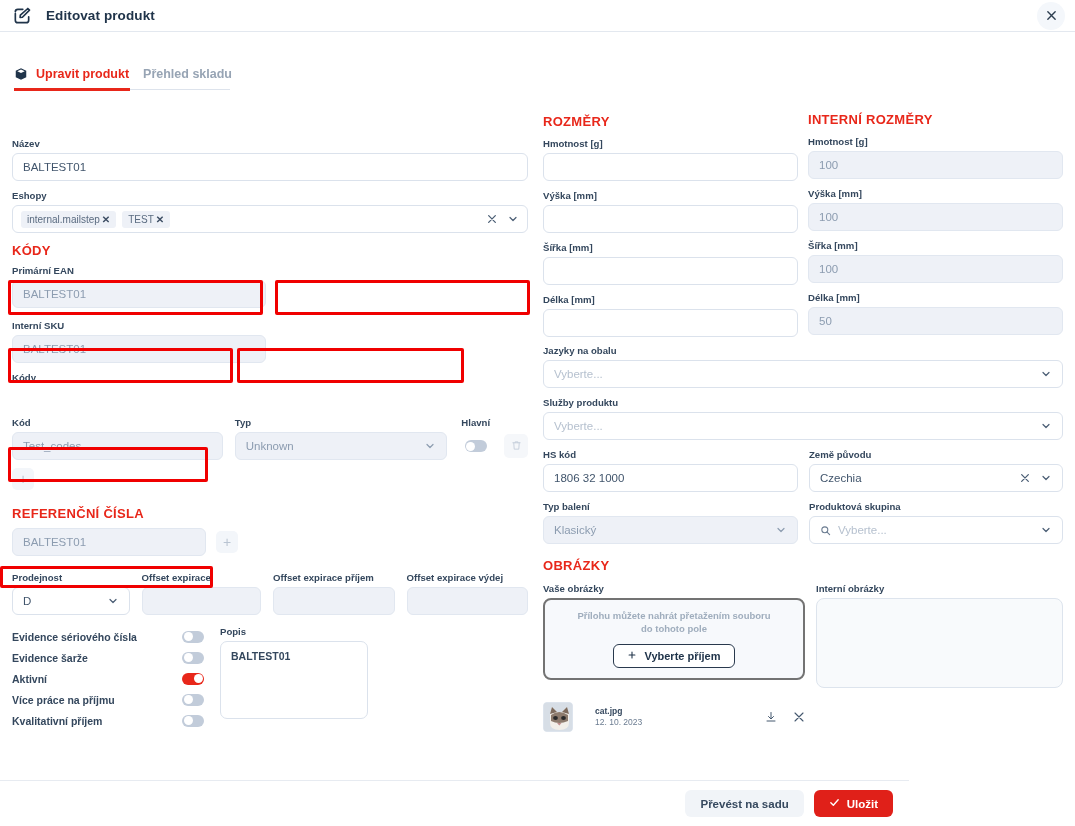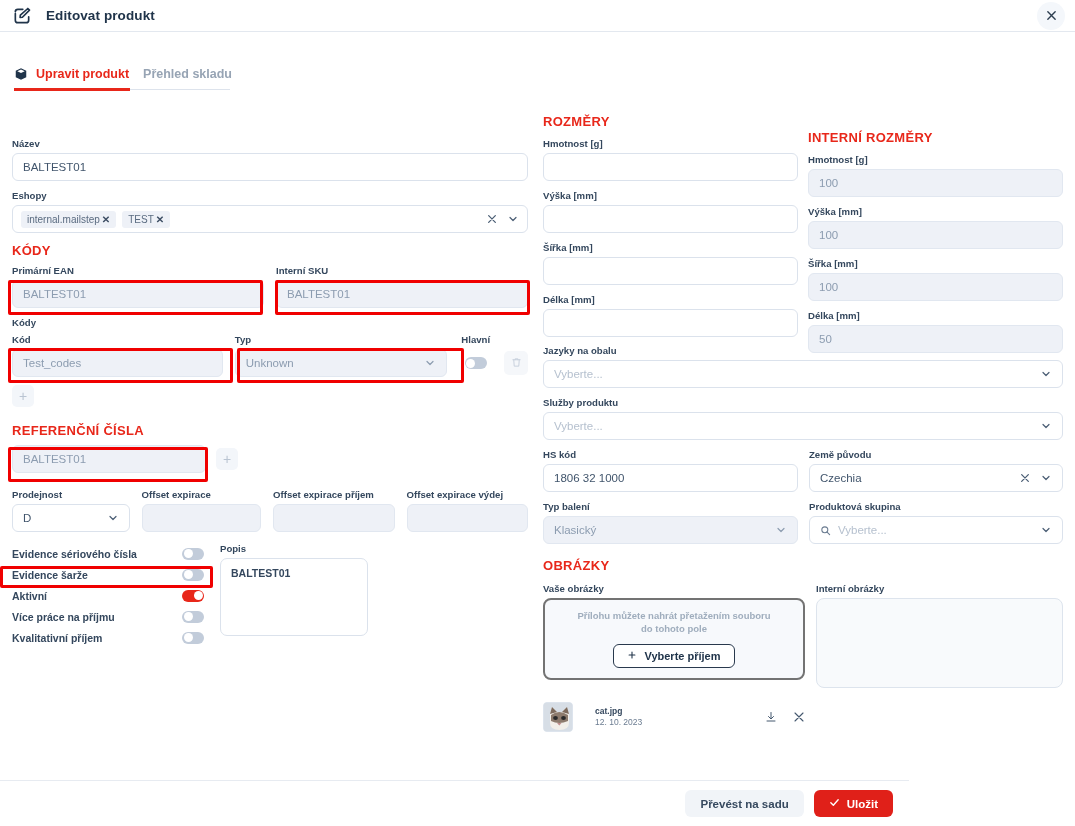--- a/index.html
+++ b/index.html
@@ -64,36 +64,36 @@
     font-size:11.5px; color:#41556c; display:flex; align-items:center;
     padding:0 10px; width:100%;
   }
   .fld.dis { background:#eef1f7; border-color:#e1e7f0; color:#8c9cb0; }
   .fld .caret { margin-left:auto; }
   .caret svg { width:12px; height:12px; display:block; }
   .xmark svg { width:10px; height:10px; display:block; }
 
   .col-left  { position:absolute; left:12px;  top:138px; width:516px; }
   .col-mid   { position:absolute; left:543px; top:114px; width:255px; }
-  .col-right { position:absolute; left:808px; top:130px; width:255px; }
+  .col-right { position:absolute; left:808px; top:112px; width:255px; }
 
   
   .row { margin-bottom:9px; }
 
   .chipbox {
     height:28px; border:1px solid #dbe2ec; border-radius:6px; background:#fff;
     display:flex; align-items:center; padding:0 8px; gap:6px;
   }
   .chip {
     background:#eef1f7; border-radius:3px; height:17px; display:flex; align-items:center;
     gap:2px; padding:0 6px; font-size:10px; color:#5a6b80;
   }
   .chip .cx { font-weight:bold; color:#3c4d63; font-size:10px; cursor:pointer; }
 
-  .two { display:flex; gap:12px; }
+  .two { display:flex; gap:12px;flex-direction:column; }
 
   .codes-row { display:flex; align-items:flex-end; gap:12px; }
 
   .toggle {
     width:22px; height:12px; border-radius:6px; background:#c2ccda; position:relative;
     cursor:pointer; flex:none;
   }
   .toggle .knob {
     position:absolute; width:9px; height:9px; border-radius:50%; background:#fff;
     top:1.5px; left:1.5px;
@@ -259,21 +259,21 @@
     </div>
     <div style="width:254px;">
       <span class="lbl">Interní SKU</span>
       <div class="fld dis">BALTEST01</div>
     </div>
   </div>
 
   <span class="lbl" style="margin-bottom:6px;">Kódy</span>
 
   <div class="codes-row">
-    <div style="width:220px;">
+    <div style="width:220px;margin-top:28px;">
       <span class="lbl">Kód</span>
       <div class="fld dis">Test_codes</div>
     </div>
     <div style="width:222px;">
       <span class="lbl">Typ</span>
       <div class="fld dis">
         <span>Unknown</span>
         <span class="caret">
           <svg viewBox="0 0 24 24" fill="none" stroke="#8c9cb0" stroke-width="2.4" stroke-linecap="round" stroke-linejoin="round">
               <path d="M6 9l6 6 6-6"></path>

